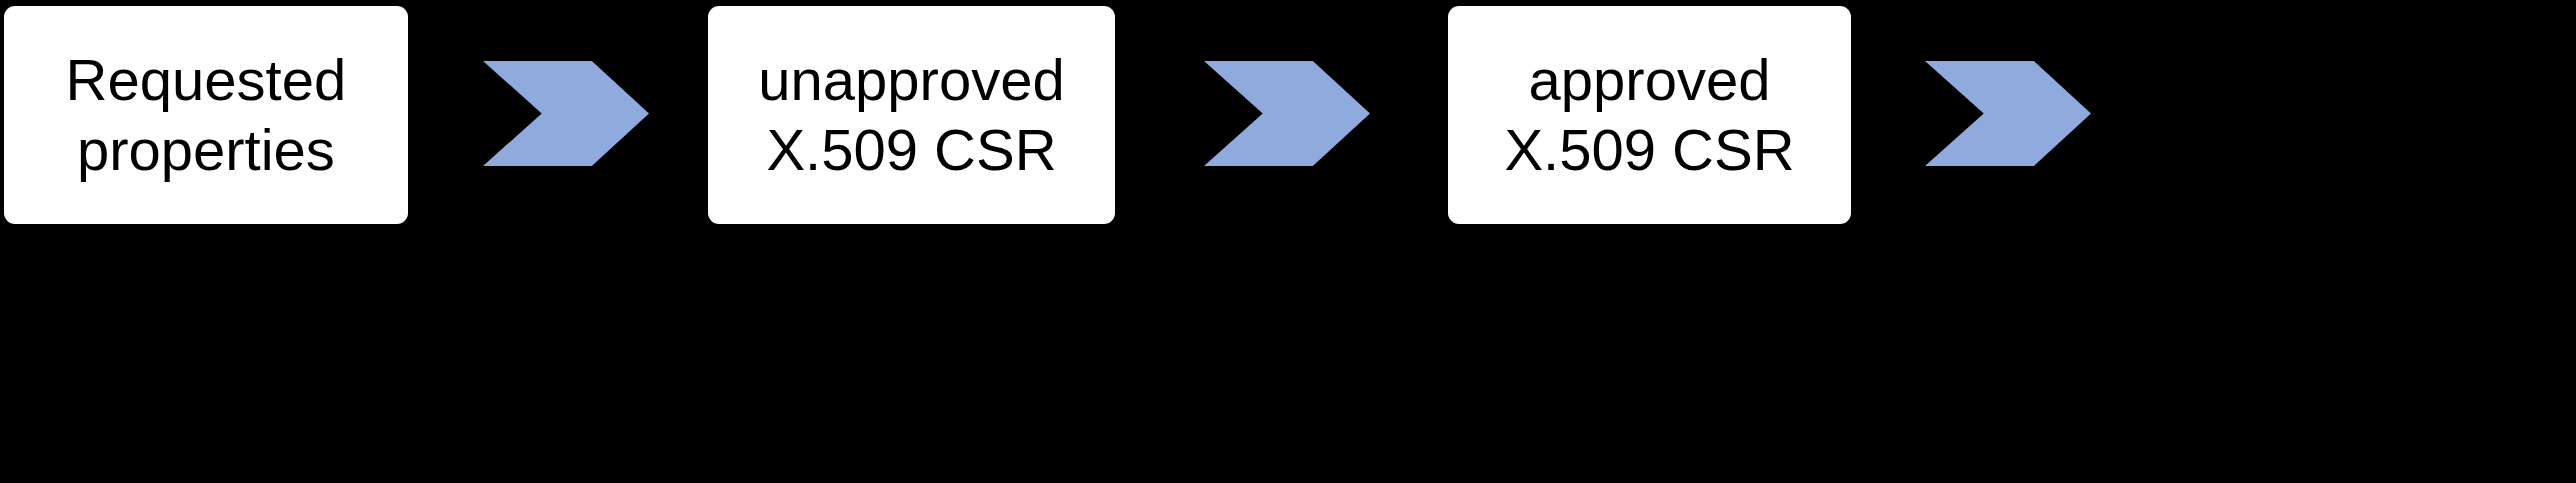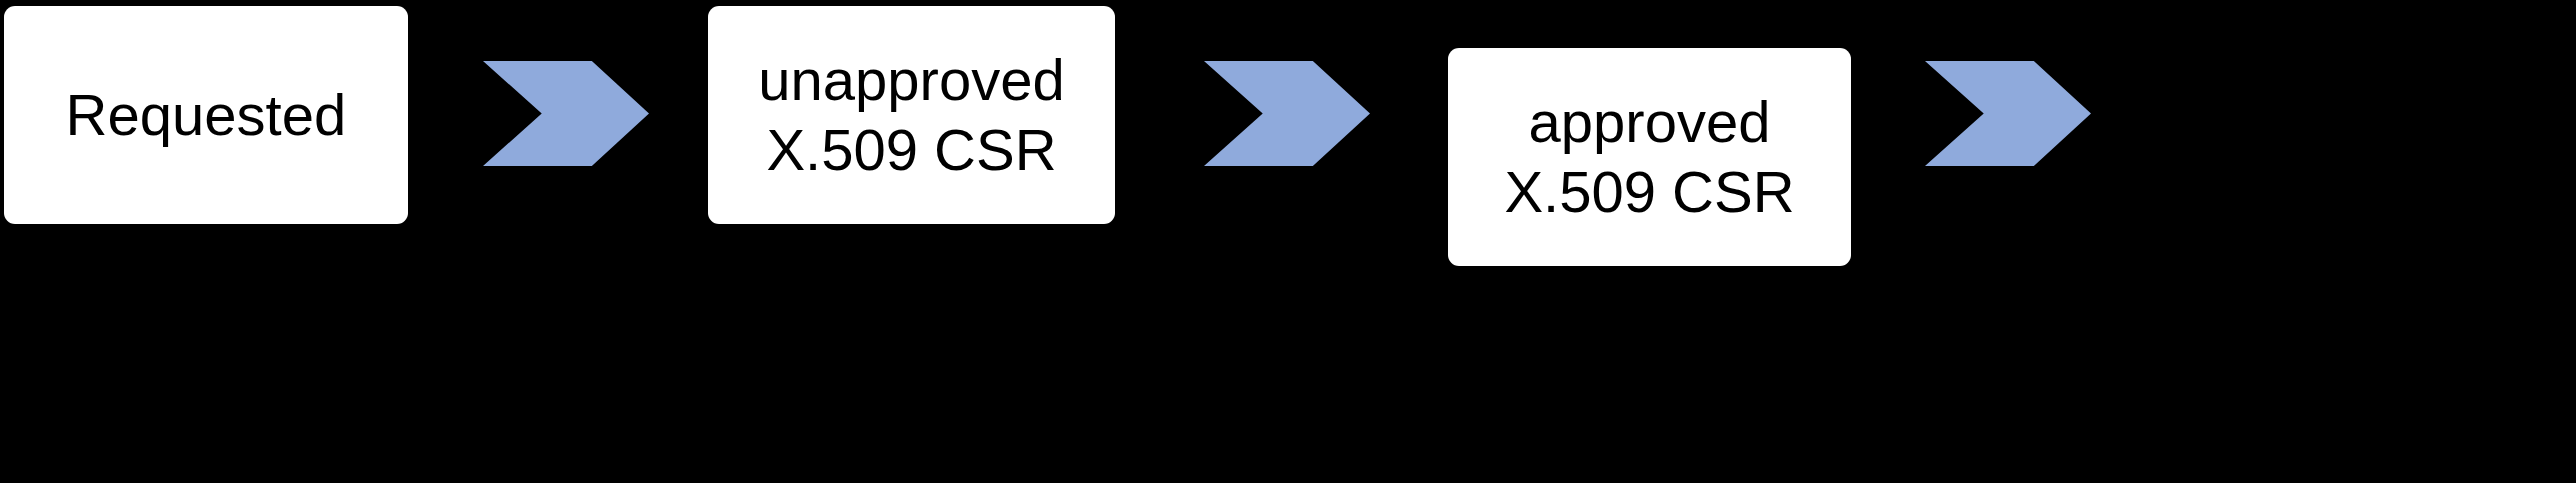--- a/index.html
+++ b/index.html
@@ -29,41 +29,42 @@
     color: #000000;
     font-size: 58px;
     line-height: 70px;
   }
   .node .ln {
     display: block;
     white-space: nowrap;
   }
   .b1 { left: 3.9px;    width: 404px; }
   .b2 { left: 708px;  width: 407px; border-radius: 11px; }
-  .b3 { left: 1448px; width: 403px; margin-top: 42px; }
+  .b3 { left: 1448px; width: 403px; }
   .b4 { left: 2169px; width: 401px; }
   .chev {
     position: absolute;
     top: 61px;
     width: 166px;
     height: 105px;
     display: block;
   }
   .chev polygon { fill: #8FAADC; }
   .c1 { left: 483px; }
   .c2 { left: 1204px; }
   .c3 { left: 1925px; }
 </style>
 </head>
 <body>
 
 <div class="canvas">
 
   <div class="node b1">
     <span class="ln">Requested</span>
+    <span class="ln">properties</span>
   </div>
 
   <svg class="chev c1" viewBox="0 0 212 134" preserveAspectRatio="none">
     <polygon points="0,0 139,0 212,67 139,134 0,134 75,67"></polygon>
   </svg>
 
   <div class="node b2">
     <span class="ln">unapproved</span>
     <span class="ln">X.509 CSR</span>
   </div>

